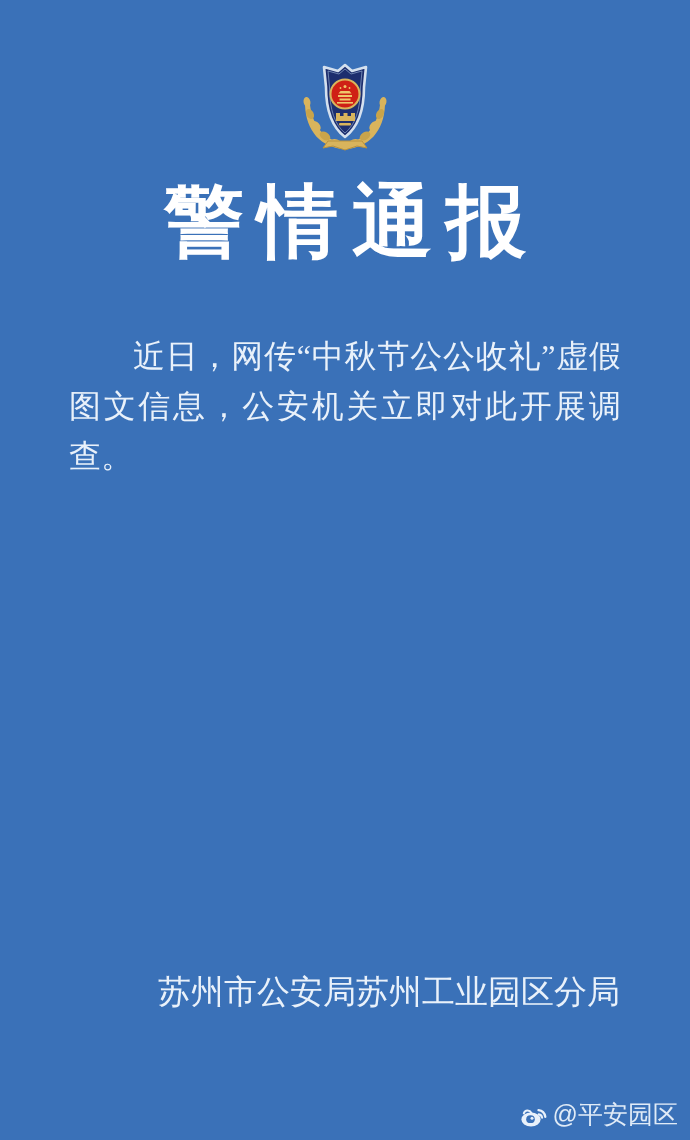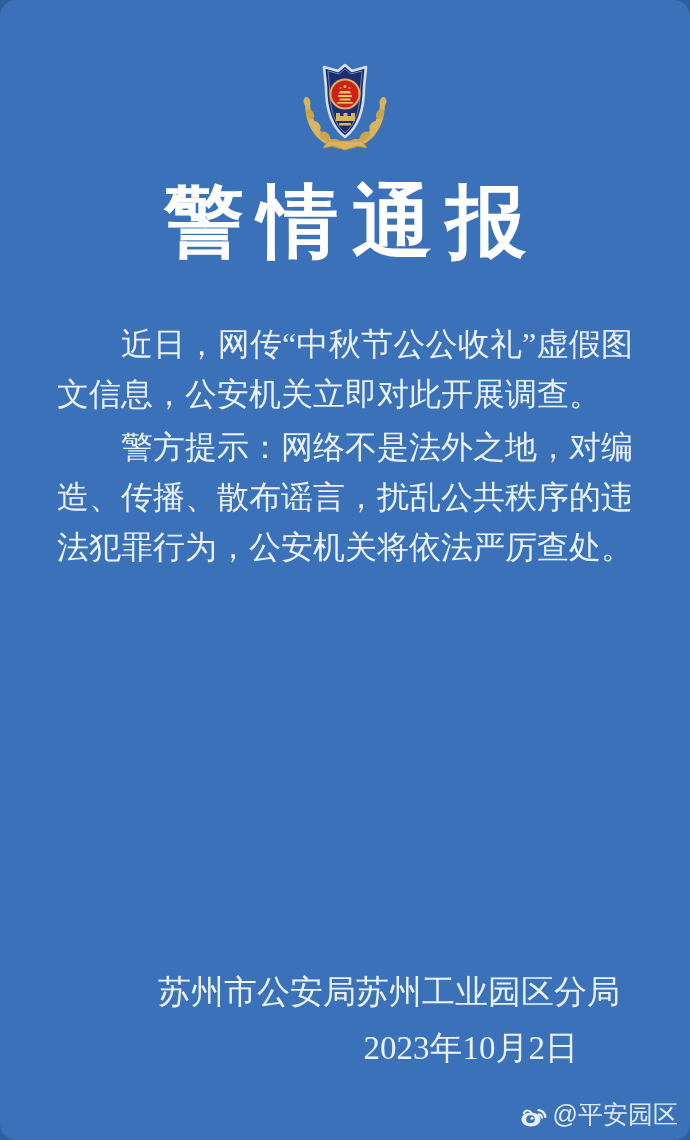--- a/index.html
+++ b/index.html
@@ -5,21 +5,20 @@
   html, body { margin: 0; padding: 0; }
   body { background: #2f5f9e; }
 
   .poster {
     position: relative;
     width: 690px;
     height: 1140px;
     background: #3a71b8;
     overflow: hidden;
     font-family: "Liberation Serif", serif;
-    border-radius: 16px;
   }
 
   .badge {
     position: absolute;
     top: 54px;
     left: 50%;
     transform: translateX(-50%);
     width: 100px;
     height: 102px;
   }
@@ -45,21 +44,21 @@
     top: 316px;
     left: 54px;
     right: 54px;
     color: #e9f1fa;
     font-size: 32px;
     line-height: 50px;
     text-align: justify;
     text-justify: inter-character;
   }
   .content p {
-    margin: 3px;
+    margin: 15px;
     text-indent: 2em;
   }
 
   .signature {
     position: absolute;
     top: 970px;
     right: 70px;
     color: #e9f1fa;
     font-size: 33px;
     white-space: nowrap;
@@ -128,25 +127,23 @@
 
       <path d="M41 58 h4 v3 h3.5 v-3 h4 v3 h3.5 v-3 h4 v8 h-19 z" fill="#d9b45c"></path>
       <rect x="44" y="68" width="12" height="2.6" rx="1" fill="#d9b45c"></rect>
     </svg>
   </div>
 
   <div class="title">警情通报</div>
 
   <div class="content">
     <p>近日，网传“中秋节公公收礼”虚假图文信息，公安机关立即对此开展调查。</p>
-    <p>警方提示：网络不是法外之地，对编造、传播、散布谣言，扰乱公共秩序的违法犯罪行为，公安机关将依法严厉查处。</p>
   </div>
 
   <div class="signature">苏州市公安局苏州工业园区分局</div>
-  <div class="issue-date">2023年10月2日</div>
 
   <div class="watermark">
     <span>
       <svg viewBox="0 0 28 24" width="28" height="24">
         <ellipse cx="11" cy="16.5" rx="9.6" ry="7" fill="#e9f1fa"></ellipse>
         <path d="M11.5 10 C 9.5 6.5 5 6.8 3.8 10.4" fill="none" stroke="#e9f1fa" stroke-width="2" stroke-linecap="round"></path>
         <ellipse cx="10.5" cy="16.2" rx="4.3" ry="3.9" fill="#3a71b8"></ellipse>
         <circle cx="12" cy="15.2" r="1.5" fill="#e9f1fa"></circle>
         <path d="M18.5 7.2 a8 8 0 0 1 6.8 6.6" fill="none" stroke="#e9f1fa" stroke-width="2.3" stroke-linecap="round"></path>
         <path d="M18.8 11.4 a4 4 0 0 1 3.3 3.2" fill="none" stroke="#e9f1fa" stroke-width="2.1" stroke-linecap="round"></path>

